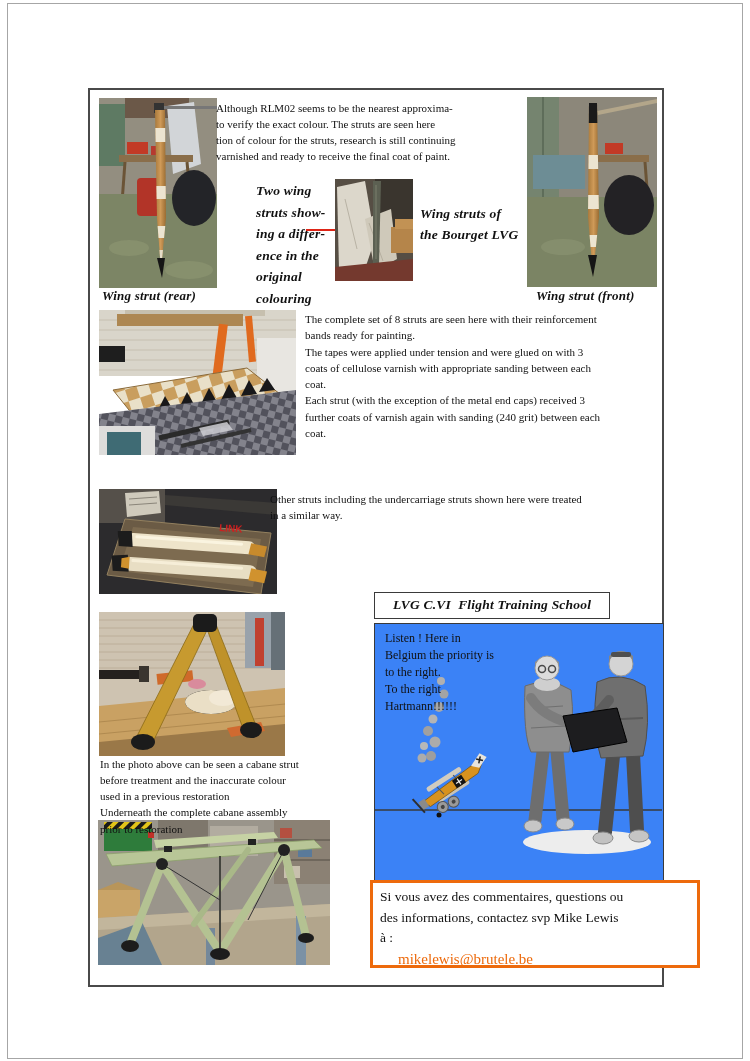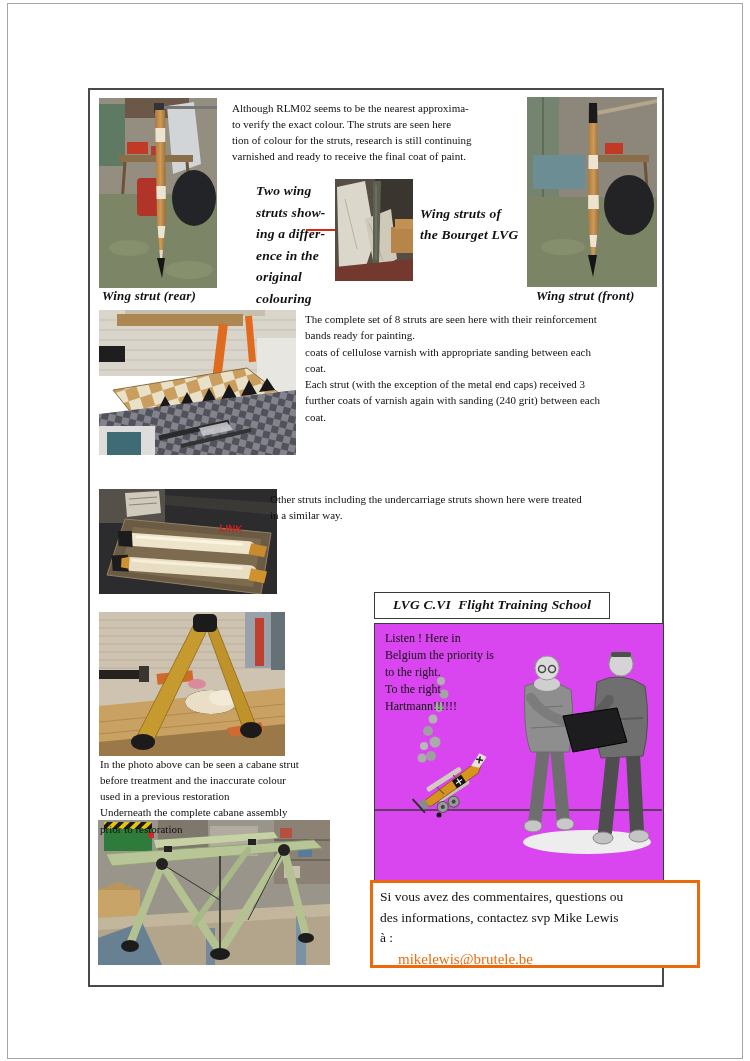--- a/index.html
+++ b/index.html
@@ -14,21 +14,21 @@
   .body-text{font-size:11px;line-height:16px;}
   .struts-text{font-size:11px;line-height:16.3px;}
   .script{font-style:italic;font-weight:bold;letter-spacing:.2px;}
   .cap{font-size:13px;text-align:right;}
   .two-wing{font-size:13.5px;line-height:21.5px;}
   .bourget{font-size:13.5px;line-height:21px;}
   .fts-title-box{position:absolute;left:284px;top:502px;width:236px;height:27px;
      border:1.5px solid #3a3a3a;box-sizing:border-box;text-align:center;
      font-size:13.5px;line-height:23px;background:#fff;}
   .fts-body-box{position:absolute;left:284px;top:533px;width:290px;height:296px;
-     border:1.5px solid #3a3a3a;box-sizing:border-box;background:#d946ef;}
+     border:1.5px solid #3a3a3a;box-sizing:border-box;background:#3b82f6;}
   .speech{position:absolute;left:10px;top:6px;font-size:12px;line-height:17px;z-index:3;}
   .contact-box{position:absolute;left:280px;top:790px;width:330px;height:88px;
      border:3px solid #ed6a0c;box-sizing:border-box;background:#fff;padding:4px 7px;overflow:hidden;}
   .contact-text{font-size:13.5px;line-height:20.5px;}
   .email-row{text-align:left;padding-left:18px;margin-top:1px;}
   .email{font-size:15px;color:#ed6a0c;text-decoration:none;}
   .cab-text{z-index:5;}
   .overlay-line{z-index:6;}
 </style>
 </head>
@@ -71,21 +71,21 @@
       <g clip-path="url(#st1)">
         <rect x="50" y="30" width="22" height="14" fill="#ece4d0"></rect>
         <rect x="50" y="88" width="22" height="13" fill="#ece4d0"></rect>
         <rect x="50" y="128" width="22" height="12" fill="#ece4d0"></rect>
         <rect x="50" y="152" width="22" height="10" fill="#e4dcc8"></rect>
       </g>
       <polygon points="58,160 66,160 63,180" fill="#151515"></polygon>
     </svg>
     <div class="abs script cap" style="left:12px;top:198px">Wing strut (rear)</div>
 
-    <div class="abs body-text" style="left:142px;top:10px">
+    <div class="abs body-text" style="left:126px;top:10px">
       <div class="line">Although RLM02 seems to be the nearest approxima-</div>
       <div class="line">to verify the exact colour. The struts are seen here</div>
       <div class="line">tion of colour for the struts, research is still continuing</div>
       <div class="line">varnished and ready to receive the final coat of paint.</div>
     </div>
 
     <div class="abs script two-wing" style="left:166px;top:90px">
       <div class="line">Two wing</div>
       <div class="line">struts show-</div>
       <div class="line">ing a differ-</div>
@@ -193,20 +193,21 @@
       <rect x="0" y="116" width="56" height="29" fill="#dedddb"></rect>
       <rect x="8" y="122" width="34" height="23" fill="#3f6b74"></rect>
       <line x1="60" y1="128" x2="130" y2="112" stroke="#2a2a2a" stroke-width="5"></line>
       <line x1="82" y1="136" x2="152" y2="120" stroke="#333333" stroke-width="4"></line>
       <polygon points="100,118 128,112 134,120 104,126" fill="#cfcfd4" opacity="0.85"></polygon>
     </svg>
 
     <div class="abs struts-text" style="left:215px;top:221px">
       <div class="line">The complete set of 8 struts are seen here with their reinforcement</div>
       <div class="line">bands ready for painting.</div>
+      <div class="line">The tapes were applied under tension and were glued on with 3</div>
       <div class="line">coats of cellulose varnish with appropriate sanding between each</div>
       <div class="line">coat.</div>
       <div class="line">Each strut (with the exception of the metal end caps) received 3</div>
       <div class="line">further coats of varnish again with sanding (240 grit) between each</div>
       <div class="line">coat.</div>
     </div>
 
     <svg class="ph" style="left:9px;top:399px" width="178" height="105">
       <rect width="178" height="105" fill="#2c2b2d"></rect>
       <rect x="0" y="0" width="66" height="34" fill="#55504a"></rect>

